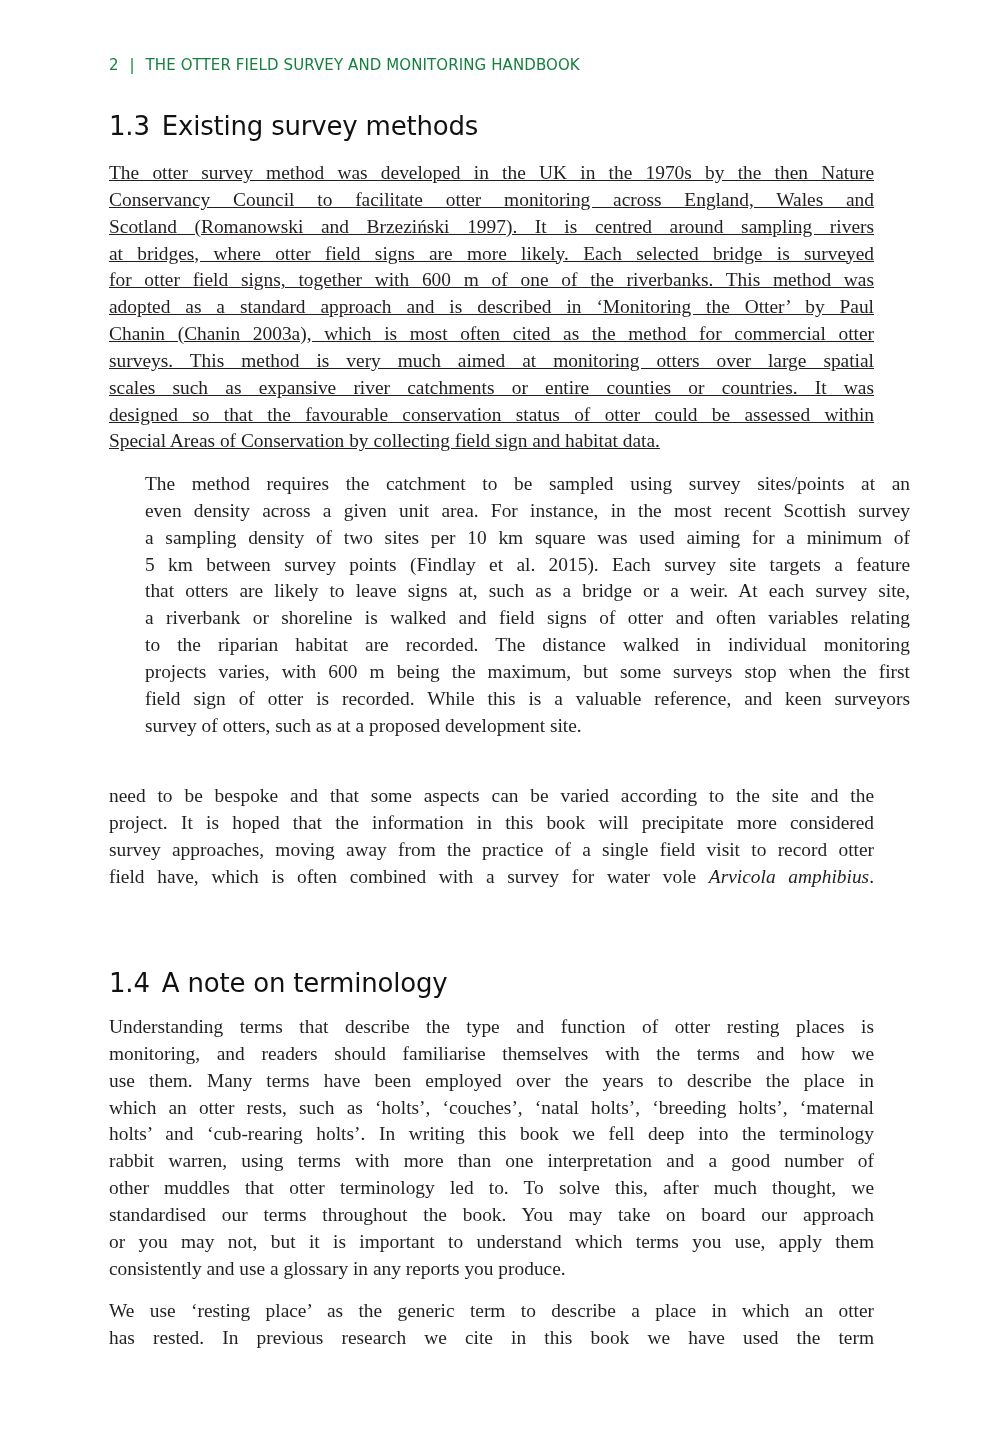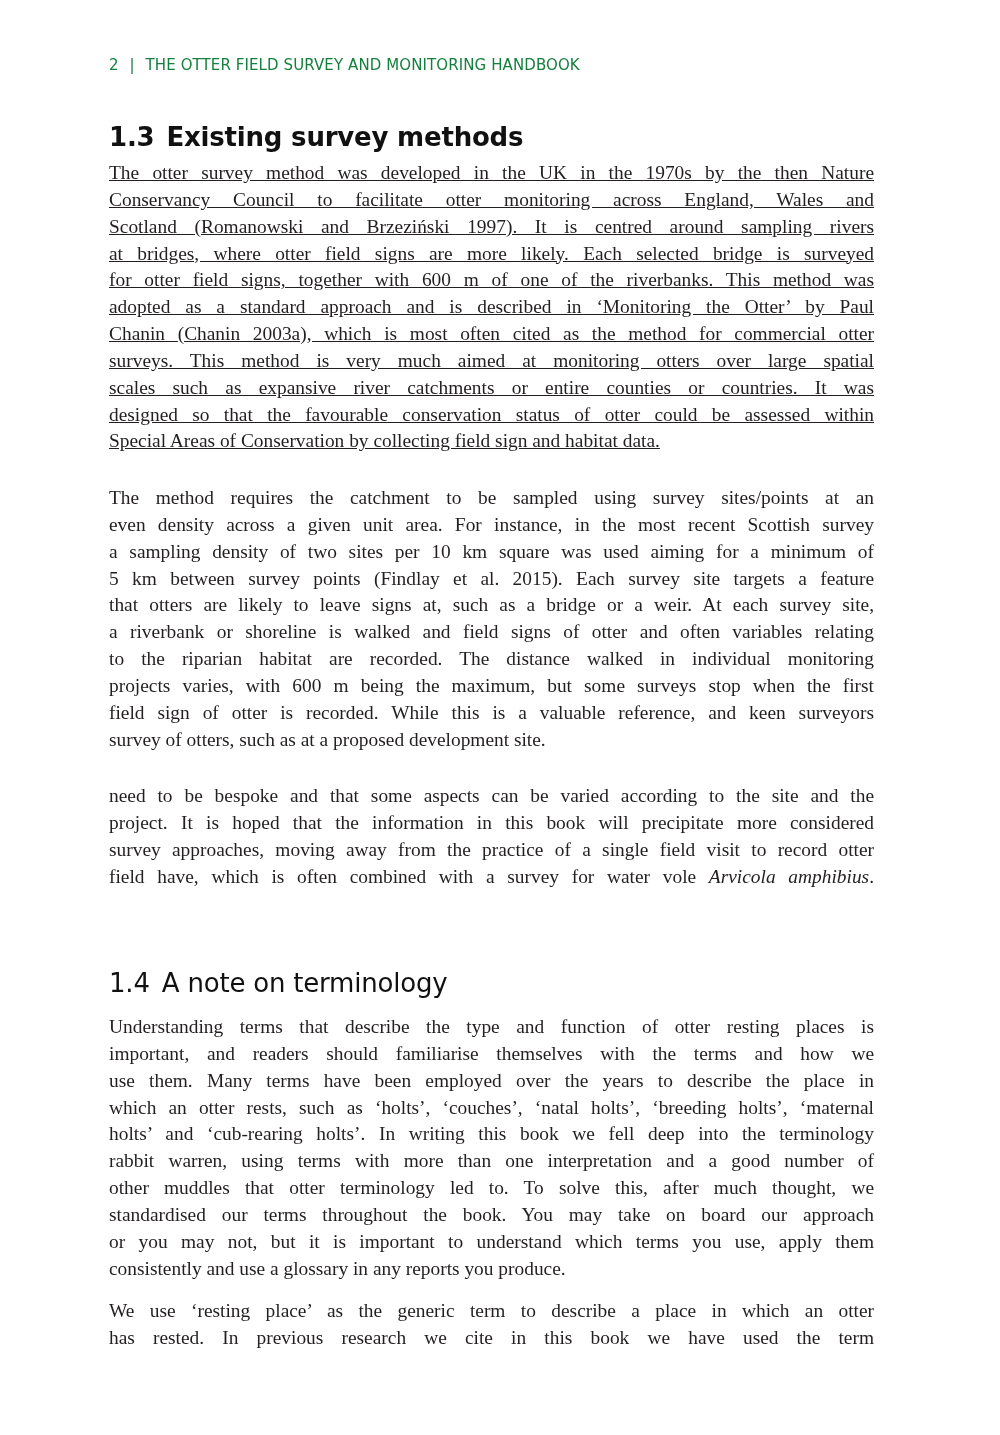--- a/index.html
+++ b/index.html
@@ -29,39 +29,39 @@
 <body>
 
 <div class="page">
 
   <div class="running-head">
     <span>2</span>
     <span style="margin:0 6px;">|</span>
     <span>THE OTTER FIELD SURVEY AND MONITORING HANDBOOK</span>
   </div>
 
-  <h2 style="top:122px;font-weight:bold;">
+  <h2 style="top:111px;">
     <span class="num">1.3</span><span>Existing survey methods</span>
   </h2>
 
   <div class="para" style="top:160px;text-decoration:underline;">
     <span class="line">The otter survey method was developed in the UK in the 1970s by the then Nature</span>
     <span class="line">Conservancy Council to facilitate otter monitoring across England, Wales and</span>
     <span class="line">Scotland (Romanowski and Brzeziński 1997). It is centred around sampling rivers</span>
     <span class="line">at bridges, where otter field signs are more likely. Each selected bridge is surveyed</span>
     <span class="line">for otter field signs, together with 600 m of one of the riverbanks. This method was</span>
     <span class="line">adopted as a standard approach and is described in ‘Monitoring the Otter’ by Paul</span>
     <span class="line">Chanin (Chanin 2003a), which is most often cited as the method for commercial otter</span>
     <span class="line">surveys. This method is very much aimed at monitoring otters over large spatial</span>
     <span class="line">scales such as expansive river catchments or entire counties or countries. It was</span>
     <span class="line">designed so that the favourable conservation status of otter could be assessed within</span>
     <span class="line last">Special Areas of Conservation by collecting field sign and habitat data.</span>
   </div>
 
-  <div class="para" style="top:485px;">
+  <div class="para" style="top:471px;margin-left:36px;">
     <span class="line">The method requires the catchment to be sampled using survey sites/points at an</span>
     <span class="line">even density across a given unit area. For instance, in the most recent Scottish survey</span>
     <span class="line">a sampling density of two sites per 10 km square was used aiming for a minimum of</span>
     <span class="line">5 km between survey points (Findlay et al. 2015). Each survey site targets a feature</span>
     <span class="line">that otters are likely to leave signs at, such as a bridge or a weir. At each survey site,</span>
     <span class="line">a riverbank or shoreline is walked and field signs of otter and often variables relating</span>
     <span class="line">to the riparian habitat are recorded. The distance walked in individual monitoring</span>
     <span class="line">projects varies, with 600 m being the maximum, but some surveys stop when the first</span>
     <span class="line">field sign of otter is recorded. While this is a valuable reference, and keen surveyors</span>
     <span class="line last">survey of otters, such as at a proposed development site.</span>
@@ -73,21 +73,21 @@
     <span class="line">survey approaches, moving away from the practice of a single field visit to record otter</span>
     <span class="line"><span>field have, which is often combined with a survey for water vole </span><em>Arvicola amphibius</em><span>.</span></span>
   </div>
 
   <h2 style="top:968px;">
     <span class="num">1.4</span><span>A note on terminology</span>
   </h2>
 
   <div class="para" style="top:1014px;">
     <span class="line">Understanding terms that describe the type and function of otter resting places is</span>
-    <span class="line">important, and readers should familiarise themselves with the terms and how we</span>
+    <span class="line">monitoring, and readers should familiarise themselves with the terms and how we</span>
     <span class="line">use them. Many terms have been employed over the years to describe the place in</span>
     <span class="line">which an otter rests, such as ‘holts’, ‘couches’, ‘natal holts’, ‘breeding holts’, ‘maternal</span>
     <span class="line">holts’ and ‘cub-rearing holts’. In writing this book we fell deep into the terminology</span>
     <span class="line">rabbit warren, using terms with more than one interpretation and a good number of</span>
     <span class="line">other muddles that otter terminology led to. To solve this, after much thought, we</span>
     <span class="line">standardised our terms throughout the book. You may take on board our approach</span>
     <span class="line">or you may not, but it is important to understand which terms you use, apply them</span>
     <span class="line last">consistently and use a glossary in any reports you produce.</span>
   </div>
 

